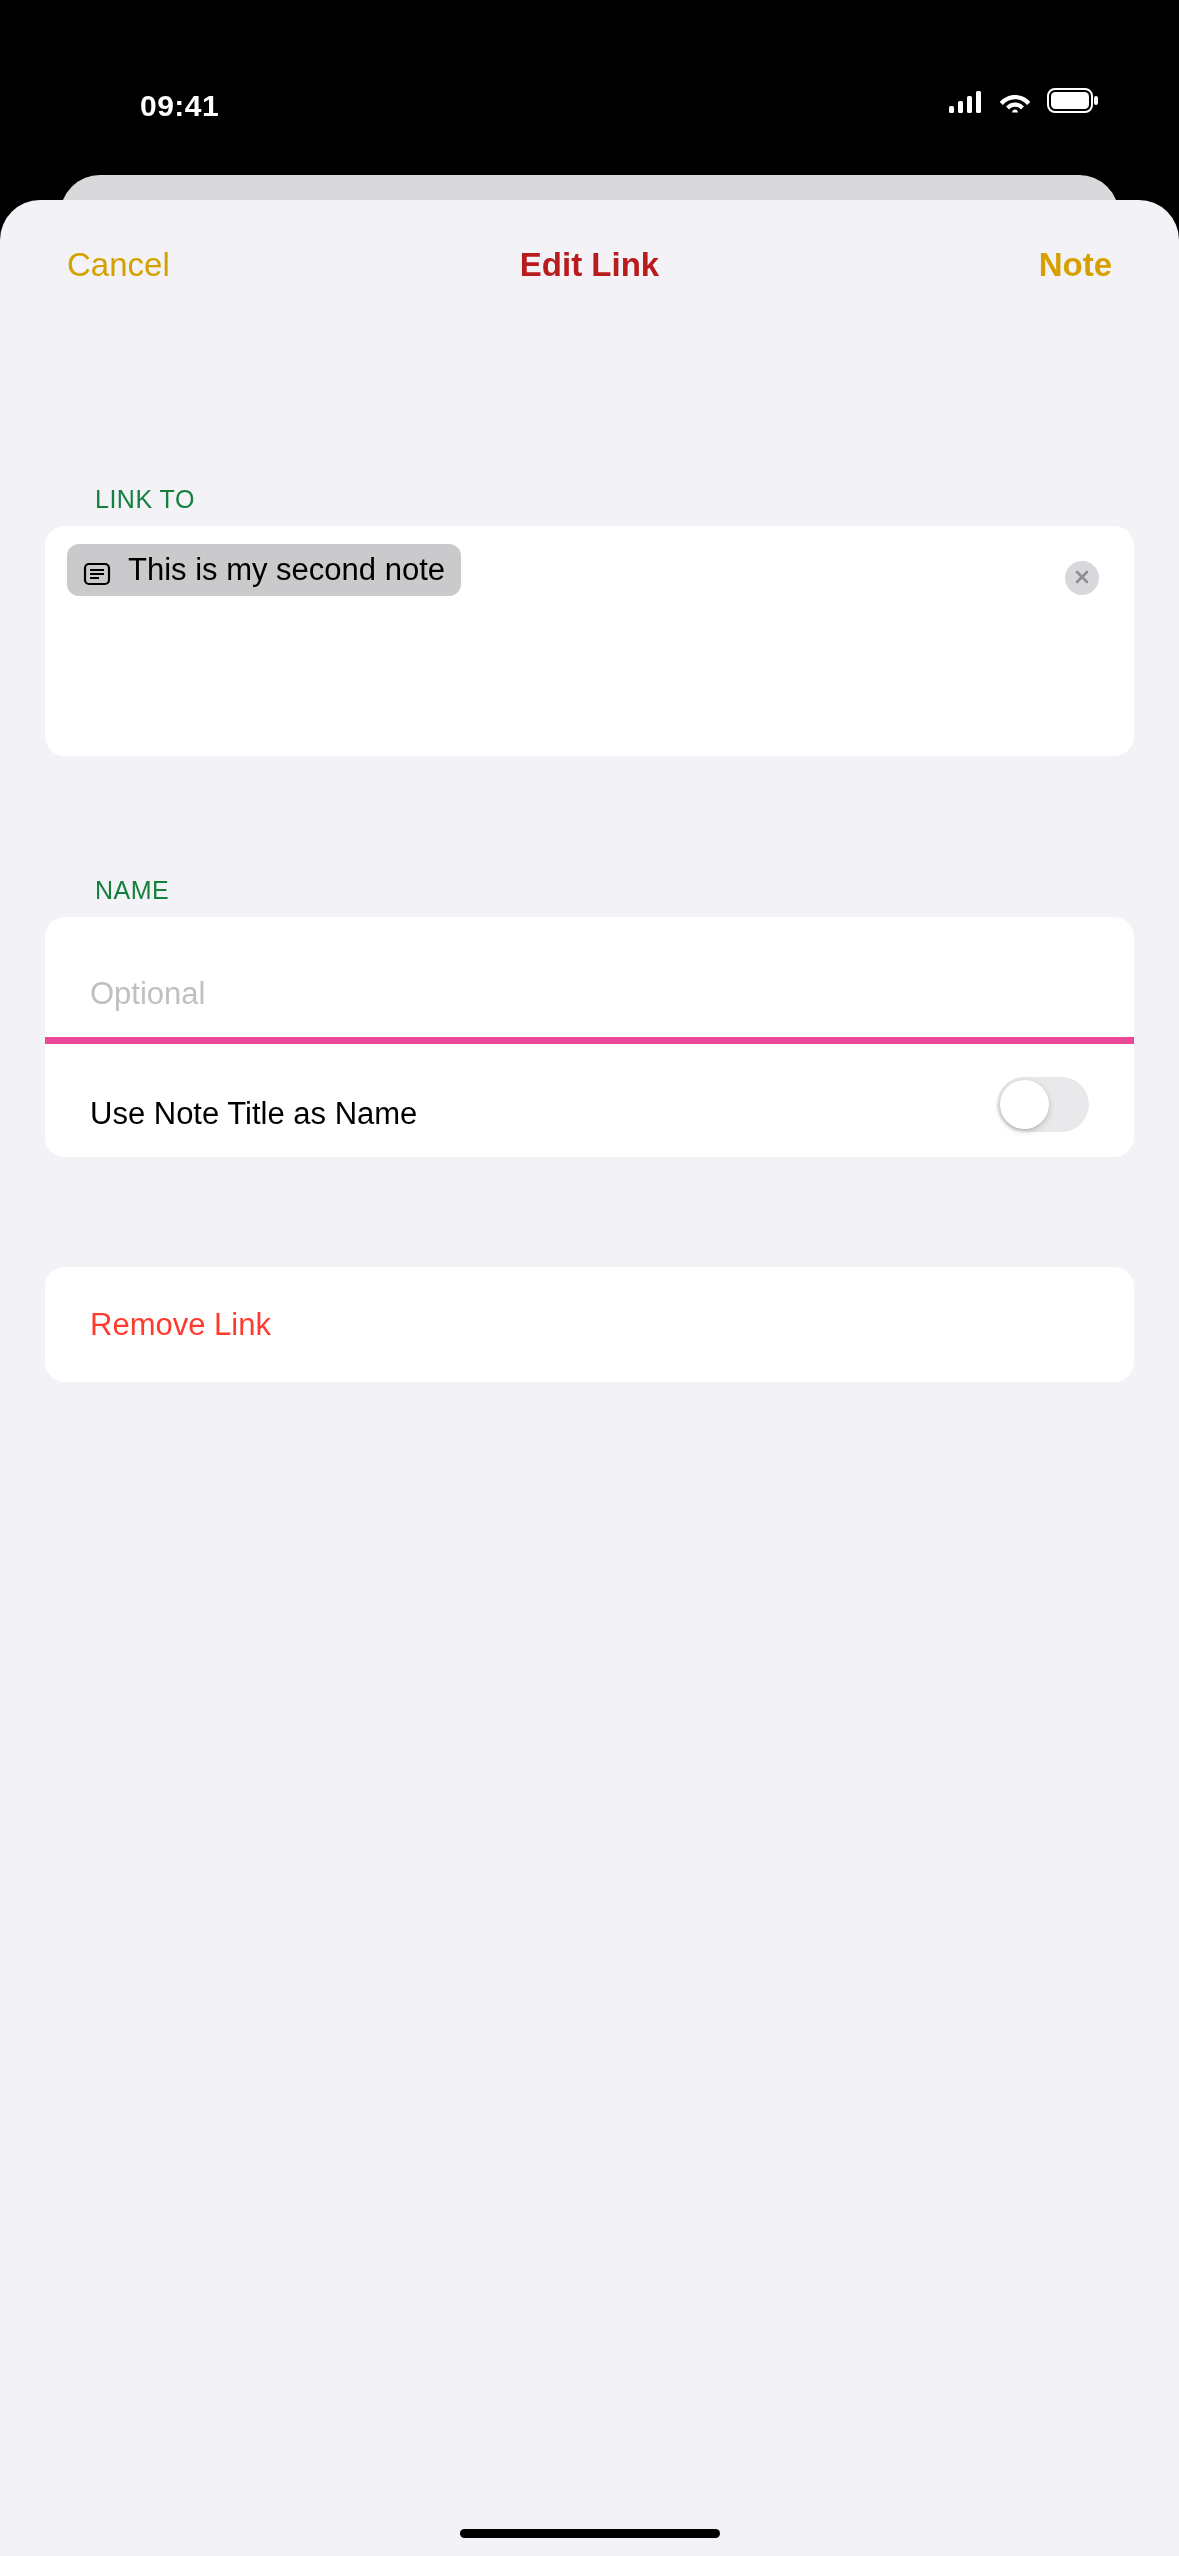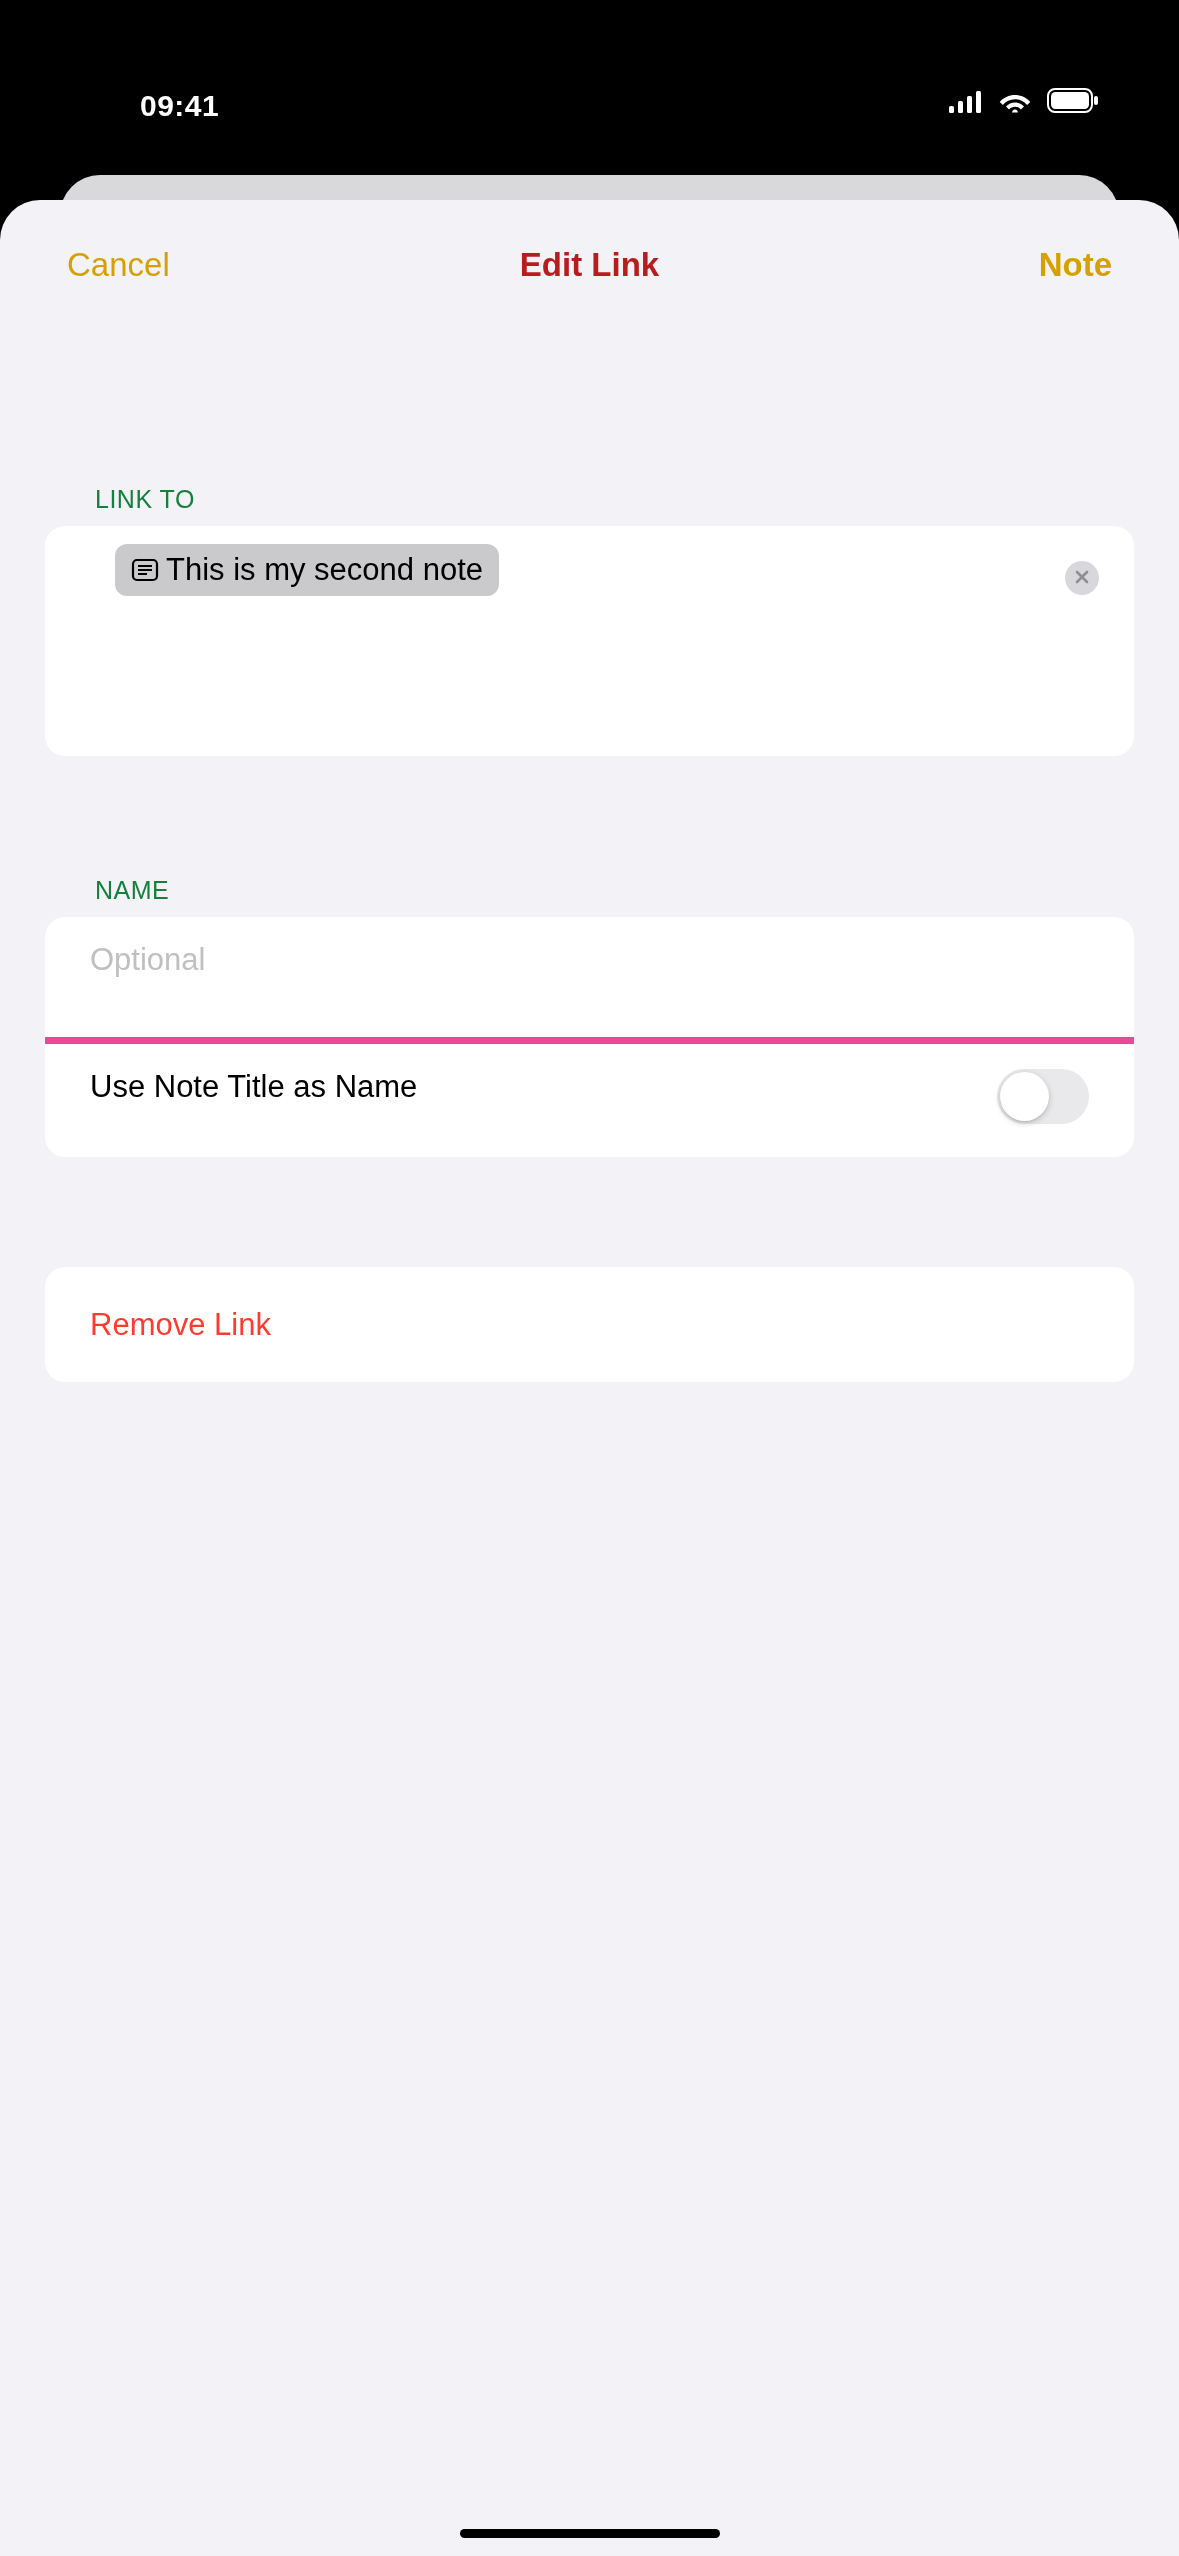--- a/index.html
+++ b/index.html
@@ -102,28 +102,27 @@
       border-radius: 20px;
     }
     
     .linkto-group {
       height: 230px;
       padding: 18px 22px;
       position: relative;
     }
     .token {
       display: inline-flex;
-      align-items: center;
-      gap: 7px;
+      align-items: flex-end;
+      gap: 17px;
       background: #cacacd;
       border-radius: 12px;
       padding: 8px 16px;
       font-size: 31px;
       color: #000;
-      margin-left: 48px;
     }
     .token-icon {
       display: inline-flex;
     }
     .clear-btn {
       position: absolute;
       right: 35px;
       top: 35px;
       width: 34px;
       height: 34px;
@@ -135,21 +134,21 @@
       border: none;
       cursor: pointer;
     }
     .clear-btn svg {
       width: 14px;
       height: 14px;
     }
     
     .name-group .row {
       display: flex;
-      align-items: flex-start;
+      align-items: flex-end;
       padding: 25px 45px;
       min-height: 120px;
     }
     .name-group .row + .row {
       border-top: 7px solid #ec4899;
     }
     .name-input {
       border: none;
       font-size: 31px;
       color: #000;

